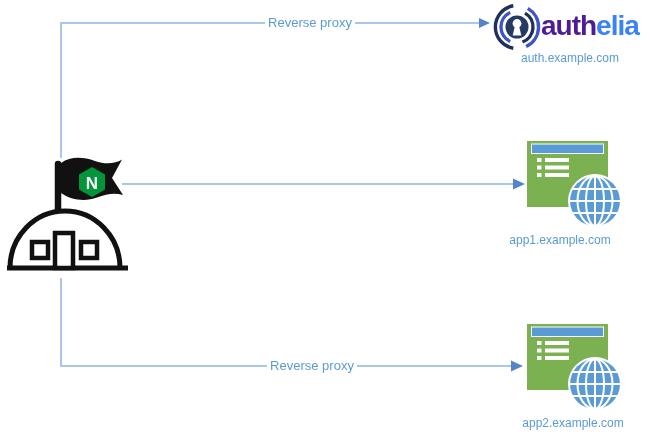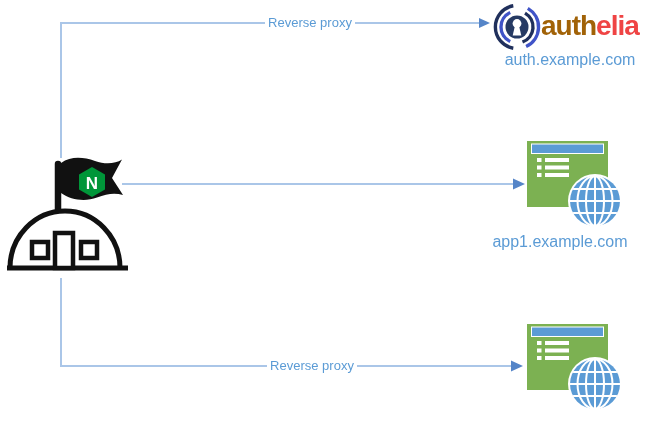--- a/index.html
+++ b/index.html
@@ -7,28 +7,28 @@
     position:relative;width:654px;height:442px;background:#ffffff;overflow:hidden;
     font-family:"Liberation Sans",sans-serif;
   }
   svg{position:absolute;left:0;top:0;}
   .abs{position:absolute;}
   .edge-label{
     position:absolute;text-align:center;font-size:13px;color:#5b9bd5;z-index:5;
   }
   .edge-label span{background:#ffffff;padding:0 3px;}
   .domain-label{
-    position:absolute;text-align:center;font-size:16px;color:#5b9bd5;z-index:5;
+    position:absolute;text-align:center;font-size:12px;color:#5b9bd5;z-index:5;
   }
   .wordmark{
     position:absolute;left:541px;top:10px;z-index:5;
     font-size:28px;font-weight:bold;letter-spacing:-1px;white-space:nowrap;
   }
-  .wordmark .dark{color:#a16207;text-align:right;}
-  .wordmark .accent{color:#ef4444;}
+  .wordmark .dark{color:#4c1d95;text-align:right;}
+  .wordmark .accent{color:#3b82f6;}
   .connector{stroke-width:2;fill:none;}
   .nginx-stroke{stroke:#111111;fill:#ffffff;}
   .globe-grid{stroke:#ffffff;stroke-width:2;fill:none;}
   .hex-letter{font-family:"Liberation Sans",sans-serif;font-weight:bold;font-size:17px;fill:#ffffff;}
 </style>
 </head>
 <body>
 
 <div id="canvas">
 
@@ -116,14 +116,15 @@
     <circle cx="70" cy="62" r="25" fill="#5b9bd5"></circle>
     <g class="globe-grid">
       <line x1="48.1" y1="50" x2="91.9" y2="50"></line>
       <line x1="45" y1="62" x2="95" y2="62"></line>
       <line x1="48.1" y1="74" x2="91.9" y2="74"></line>
       <line x1="70" y1="37" x2="70" y2="87"></line>
       <ellipse cx="70" cy="62" rx="9" ry="25"></ellipse>
       <ellipse cx="70" cy="62" rx="17.5" ry="25"></ellipse>
     </g>
   </svg>
+  <div class="domain-label" style="left:503px;top:416px;width:140px;">app2.example.com</div>
 
 </div>
 
 </body></html>

